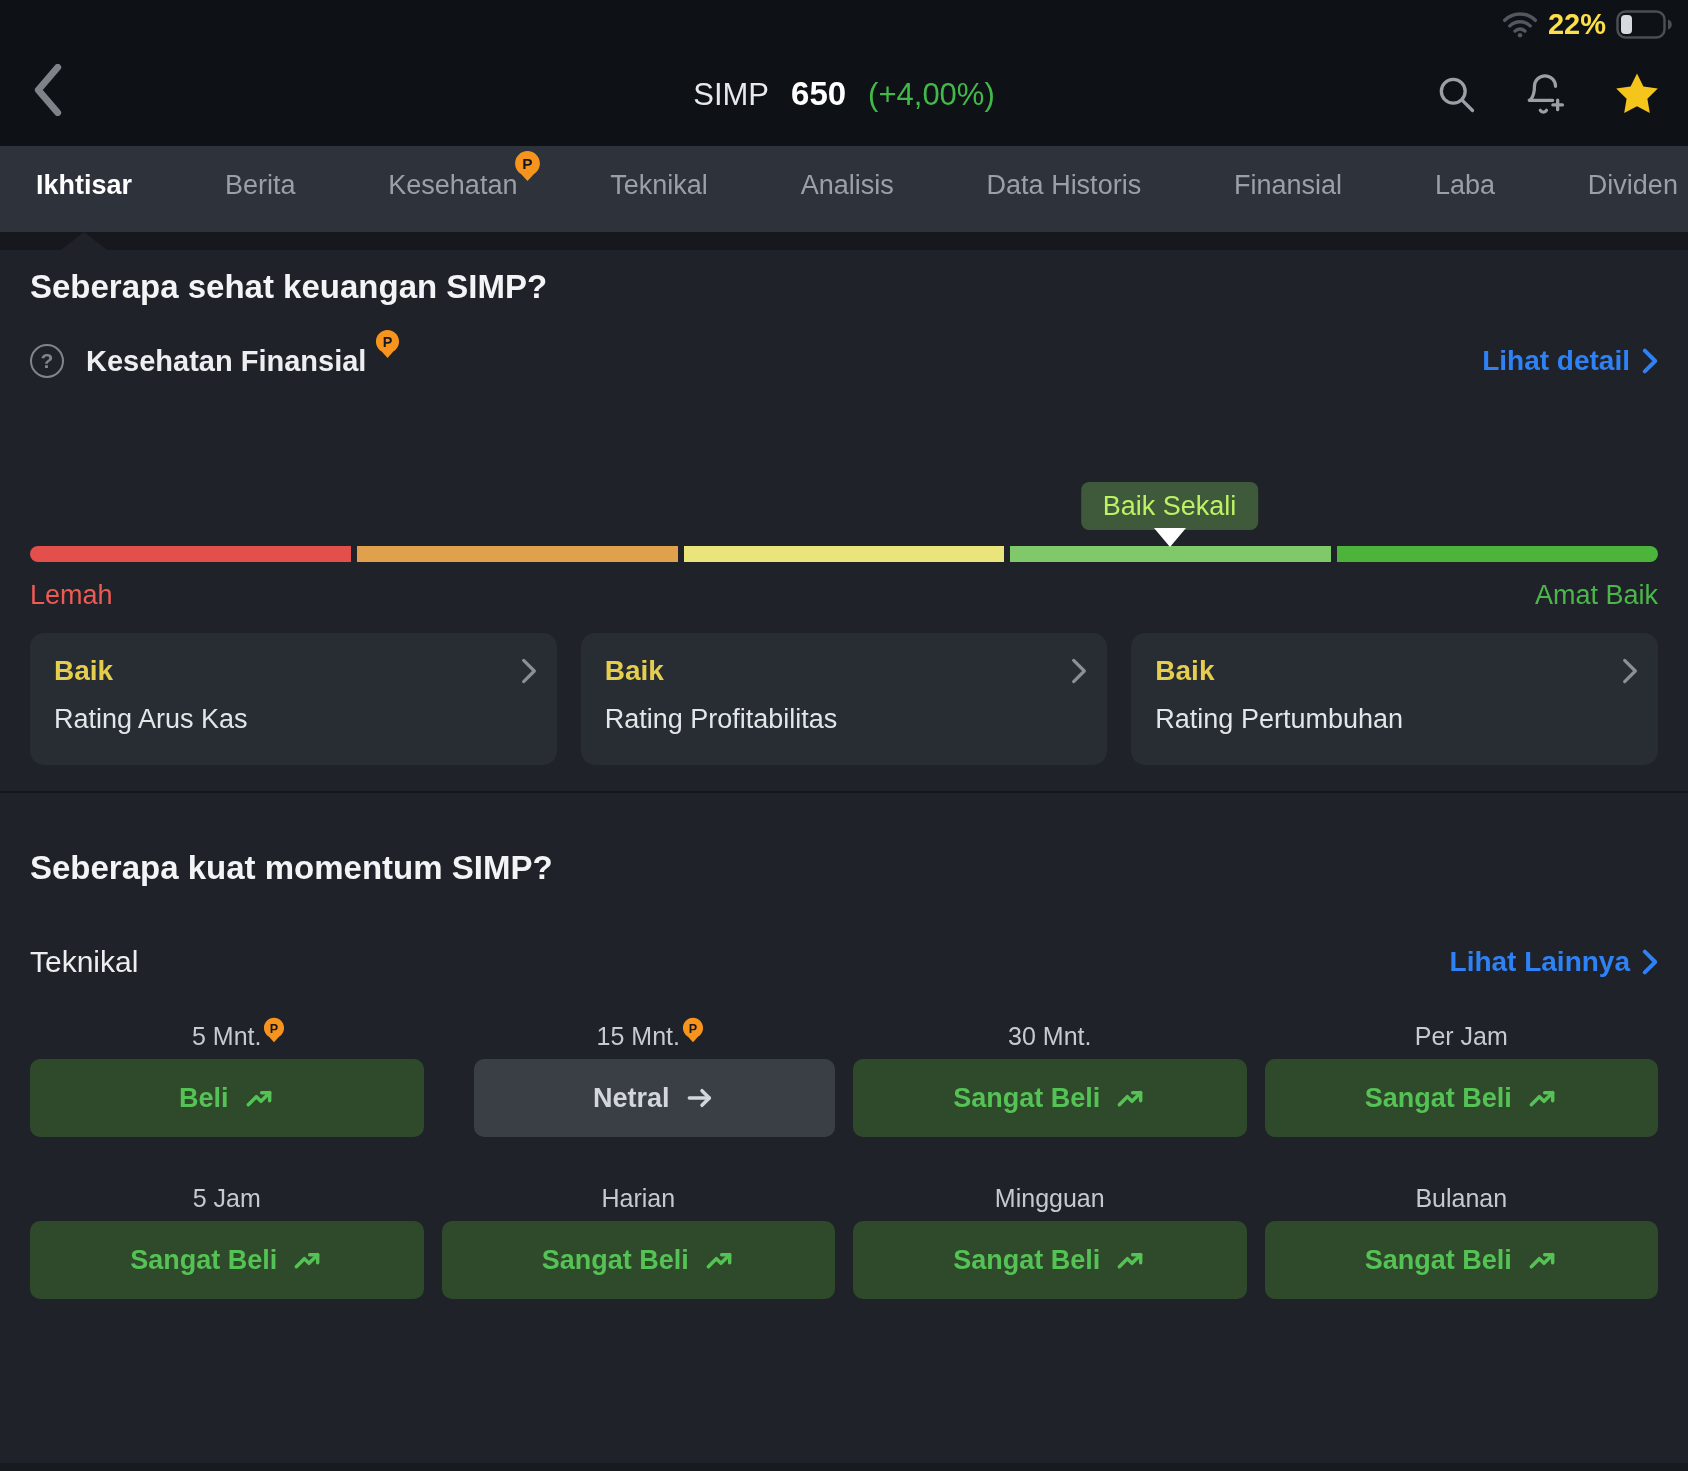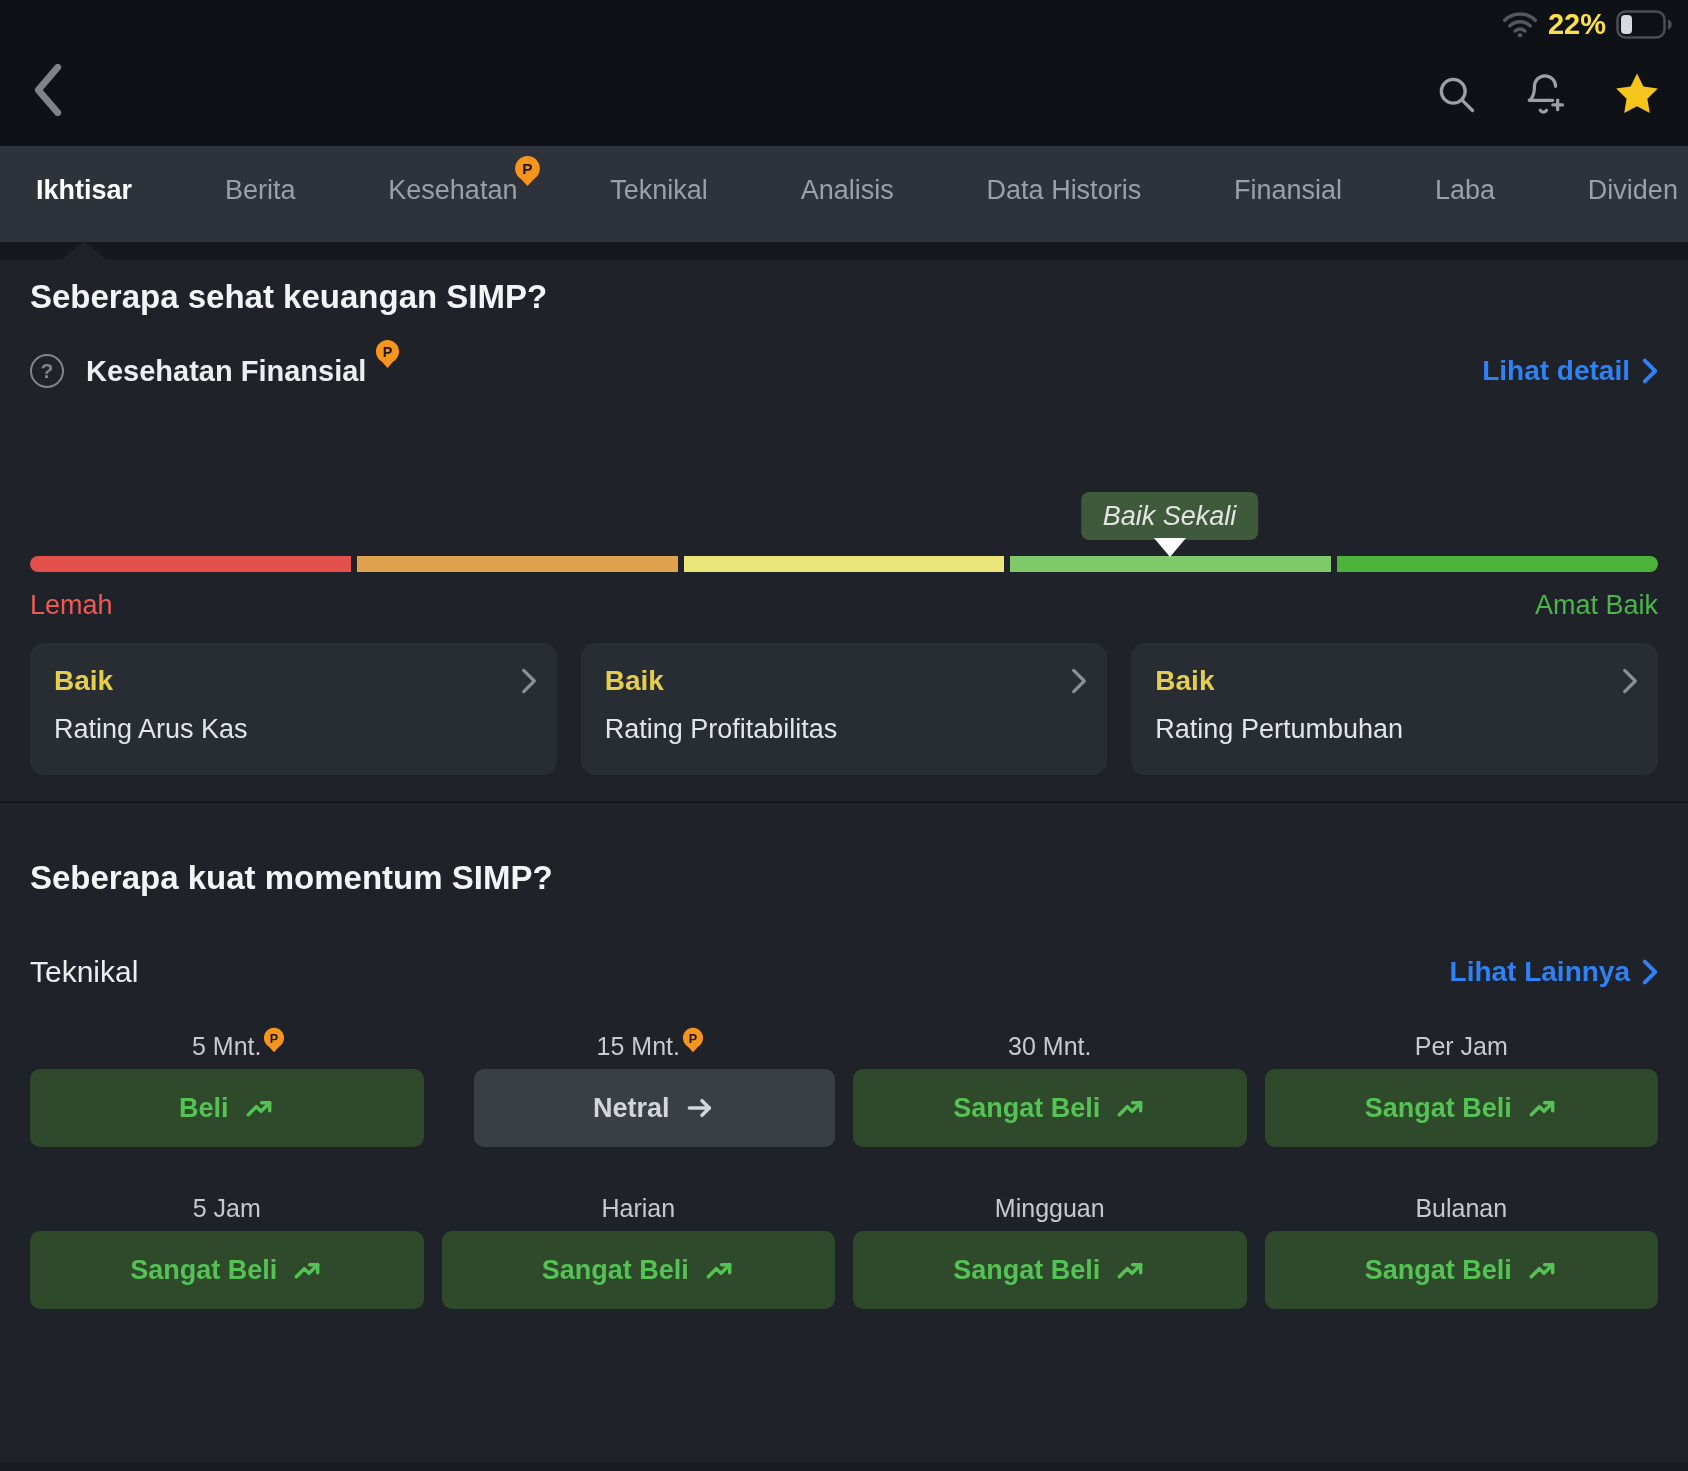--- a/index.html
+++ b/index.html
@@ -29,21 +29,21 @@
   }
   .title-symbol { font-size:31px; color:#e7e9ec; }
   .title-price  { font-size:33px; font-weight:bold; color:#ffffff; }
   .title-change { font-size:31px; color:#43b84a; }
   .header-actions { position:absolute; right:26px; top:50%; transform:translateY(-50%);
     display:flex; align-items:center; gap:44px; }
   .icon-btn { display:flex; align-items:center; justify-content:center; }
 
   
   .tab-bar {
-    height:96px; background:#2e323a;
+    height:86px; background:#2e323a;
     display:flex; align-items:center; justify-content:space-between;
     padding:0 10px 8px 36px; overflow:hidden;
   }
   .tab { font-size:27px; color:#9aa0a6; white-space:nowrap; position:relative; cursor:pointer; }
   .tab.active { color:#ffffff; font-weight:bold; }
   .tab .pro-badge { position:absolute; top:-20px; right:-24px; }
 
   .notch-strip { height:18px; background:#16181d; position:relative; }
   .notch { position:absolute; left:61px; bottom:0; width:0; height:0;
     border-left:23px solid transparent; border-right:23px solid transparent;
@@ -60,23 +60,23 @@
     display:flex; align-items:center; justify-content:center; flex:0 0 auto; }
   .metric-label { font-size:29px; font-weight:600; color:#eceef0; position:relative; padding-right:34px; }
   .metric-label .pro-badge { position:absolute; top:-16px; right:0; }
   .link { color:#2e82f5; font-size:28px; font-weight:600;
     display:flex; align-items:center; gap:12px; cursor:pointer; }
 
   
   .tooltip-row { position:relative; height:64px; margin-top:104px; }
   .gauge-tooltip {
     position:absolute; top:0; transform:translateX(-50%);
-    background:#3e5a3b; color:#e5e5e5; font-size:27px;
+    background:#3e5a3b; color:#bef264; font-size:27px;
     padding:0 22px; height:48px; border-radius:8px;
-    display:flex; align-items:center; white-space:nowrap; z-index:1;font-style:italic;
+    display:flex; align-items:center; white-space:nowrap; z-index:1;
   }
   .gauge-pointer {
     position:absolute; top:46px; transform:translateX(-50%);
     width:0; height:0; z-index:2;
     border-left:16px solid transparent; border-right:16px solid transparent;
     border-top:19px solid #ffffff;
   }
   .bar { display:flex; gap:6px; height:16px; }
   .seg { flex:1; }
   .seg:first-child { border-radius:8px 0 0 8px; }
@@ -138,20 +138,25 @@
       </svg>
     </span>
   </div>
 
   <div class="header-main">
     <div class="back-button">
       <svg width="34" height="52" viewBox="0 0 20 32" fill="none" stroke="#7e838a" stroke-width="4.2" stroke-linecap="round" stroke-linejoin="round">
           <polyline points="16 2 4 16 16 30"></polyline>
         </svg>
     </div>
+    <div class="title-group">
+      <span class="title-symbol">SIMP</span>
+      <span class="title-price">650</span>
+      <span class="title-change">(+4,00%)</span>
+    </div>
     <div class="header-actions">
       <span class="icon-btn">
         <svg width="44" height="44" viewBox="0 0 24 24" fill="none" stroke="#9aa0a6" stroke-width="1.8" stroke-linecap="round">
           <circle cx="10.5" cy="10.5" r="6.5"></circle>
             <line x1="15.6" y1="15.6" x2="21" y2="21"></line>
         </svg>
       </span>
       <span class="icon-btn">
         <svg width="46" height="46" viewBox="0 0 24 24" fill="none" stroke="#9aa0a6" stroke-width="1.7" stroke-linecap="round" stroke-linejoin="round">
           <path d="M17.5 8a5.5 5.5 0 0 0-11 0c0 6.2-2.7 7.3-2.7 7.3H16"></path>

